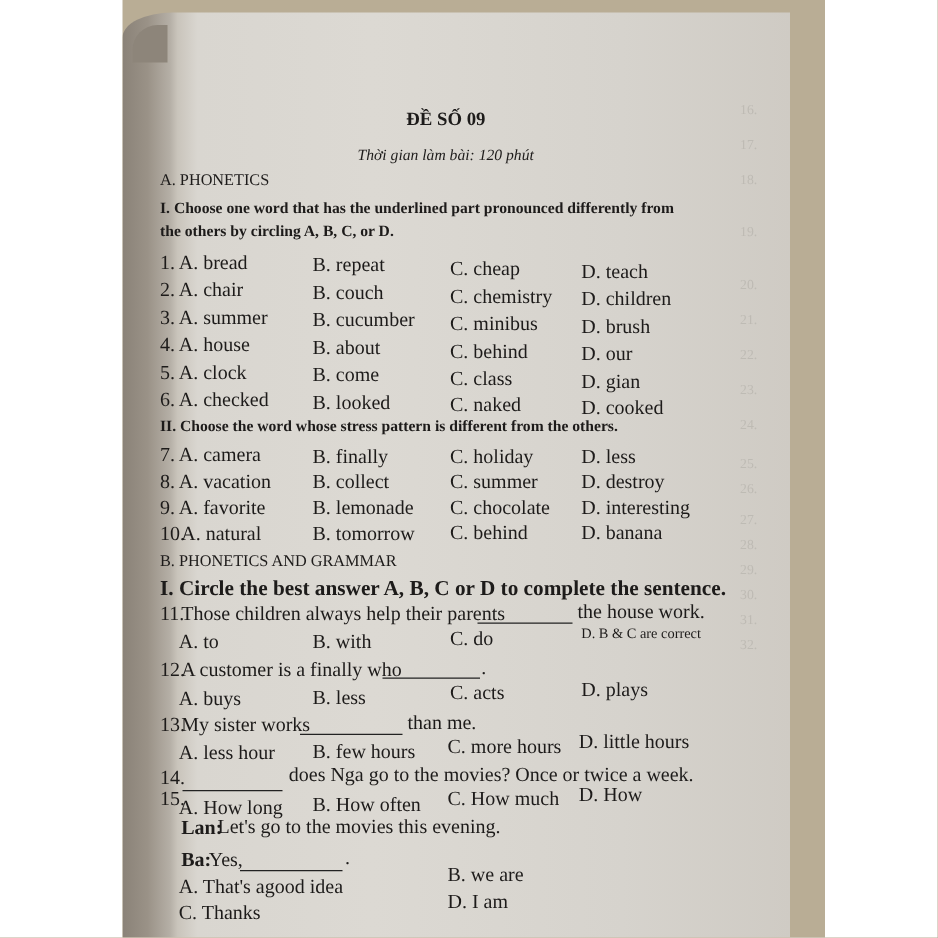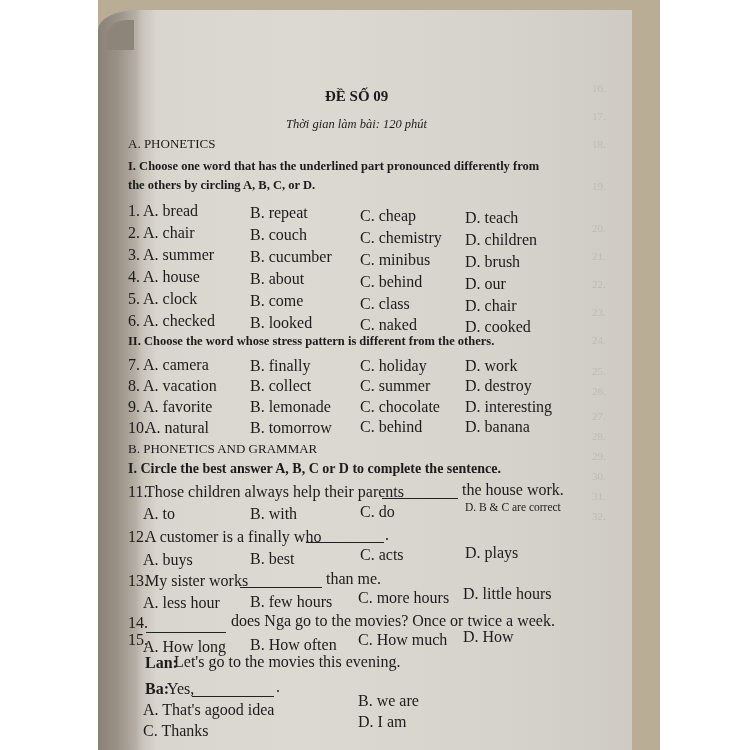--- a/index.html
+++ b/index.html
@@ -79,37 +79,37 @@
   <span class="opt" style="left:143px;top:268px">A. house</span>
   <span class="opt" style="left:250px;top:270px">B. about</span>
   <span class="opt" style="left:360px;top:273px">C. behind</span>
   <span class="opt" style="left:465px;top:275px">D. our</span>
 </div>
 <div>
   <span class="opt" style="left:128px;top:290px">5.</span>
   <span class="opt" style="left:143px;top:290px">A. clock</span>
   <span class="opt" style="left:250px;top:292px">B. come</span>
   <span class="opt" style="left:360px;top:295px">C. class</span>
-  <span class="opt" style="left:465px;top:297px">D. chair</span>
+  <span class="opt" style="left:465px;top:297px">D. gian</span>
 </div>
 <div>
   <span class="opt" style="left:128px;top:312px">6.</span>
   <span class="opt" style="left:143px;top:312px">A. checked</span>
   <span class="opt" style="left:250px;top:314px">B. looked</span>
   <span class="opt" style="left:360px;top:316px">C. naked</span>
   <span class="opt" style="left:465px;top:318px">D. cooked</span>
 </div>
 
 <div class="row bold" style="left:128px;top:334px;font-size:12.5px">II. Choose the word whose stress pattern is different from the others.</div>
 <div>
   <span class="opt" style="left:128px;top:356px">7.</span>
   <span class="opt" style="left:143px;top:356px">A. camera</span>
   <span class="opt" style="left:250px;top:357px">B. finally</span>
   <span class="opt" style="left:360px;top:357px">C. holiday</span>
-  <span class="opt" style="left:465px;top:357px">D. work</span>
+  <span class="opt" style="left:465px;top:357px">D. less</span>
 </div>
 <div>
   <span class="opt" style="left:128px;top:377px">8.</span>
   <span class="opt" style="left:143px;top:377px">A. vacation</span>
   <span class="opt" style="left:250px;top:377px">B. collect</span>
   <span class="opt" style="left:360px;top:377px">C. summer</span>
   <span class="opt" style="left:465px;top:377px">D. destroy</span>
 </div>
 <div>
   <span class="opt" style="left:128px;top:398px">9.</span>
@@ -120,40 +120,40 @@
 </div>
 <div>
   <span class="opt" style="left:128px;top:419px">10.</span>
   <span class="opt" style="left:145px;top:419px">A. natural</span>
   <span class="opt" style="left:250px;top:419px">B. tomorrow</span>
   <span class="opt" style="left:360px;top:418px">C. behind</span>
   <span class="opt" style="left:465px;top:418px">D. banana</span>
 </div>
 
 <div class="row" style="left:128px;top:441px;font-size:13px">B. PHONETICS AND GRAMMAR</div>
-<div class="row bold" style="left:128px;top:461px;font-size:14px">I. Circle the best answer A, B, C or D to complete the sentence.</div>
+<div class="row bold" style="left:128px;top:461px;font-size:17px">I. Circle the best answer A, B, C or D to complete the sentence.</div>
 
 <div>
   <span class="opt" style="left:128px;top:483px">11.</span>
   <span class="opt" style="left:145px;top:483px">Those children always help their parents</span>
   <span class="opt blank" style="left:382px;top:488px;width:76px"></span>
   <span class="opt" style="left:462px;top:481px">the house work.</span>
   <span class="opt" style="left:143px;top:505px">A. to</span>
   <span class="opt" style="left:250px;top:505px">B. with</span>
   <span class="opt" style="left:360px;top:503px">C. do</span>
   <span class="opt" style="left:465px;top:501px;font-size:11.5px">D. B &amp; C are correct</span>
 </div>
 
 <div>
   <span class="opt" style="left:128px;top:528px">12.</span>
   <span class="opt" style="left:145px;top:528px">A customer is a finally who</span>
   <span class="opt blank" style="left:306px;top:532px;width:78px"></span>
   <span class="opt" style="left:385px;top:526px">.</span>
   <span class="opt" style="left:143px;top:551px">A. buys</span>
-  <span class="opt" style="left:250px;top:550px">B. best</span>
+  <span class="opt" style="left:250px;top:550px">B. less</span>
   <span class="opt" style="left:360px;top:546px">C. acts</span>
   <span class="opt" style="left:465px;top:544px">D. plays</span>
 </div>
 
 <div>
   <span class="opt" style="left:128px;top:572px">13.</span>
   <span class="opt" style="left:145px;top:572px">My sister works</span>
   <span class="opt blank" style="left:240px;top:577px;width:82px"></span>
   <span class="opt" style="left:326px;top:570px">than me.</span>
   <span class="opt" style="left:143px;top:594px">A. less hour</span>

